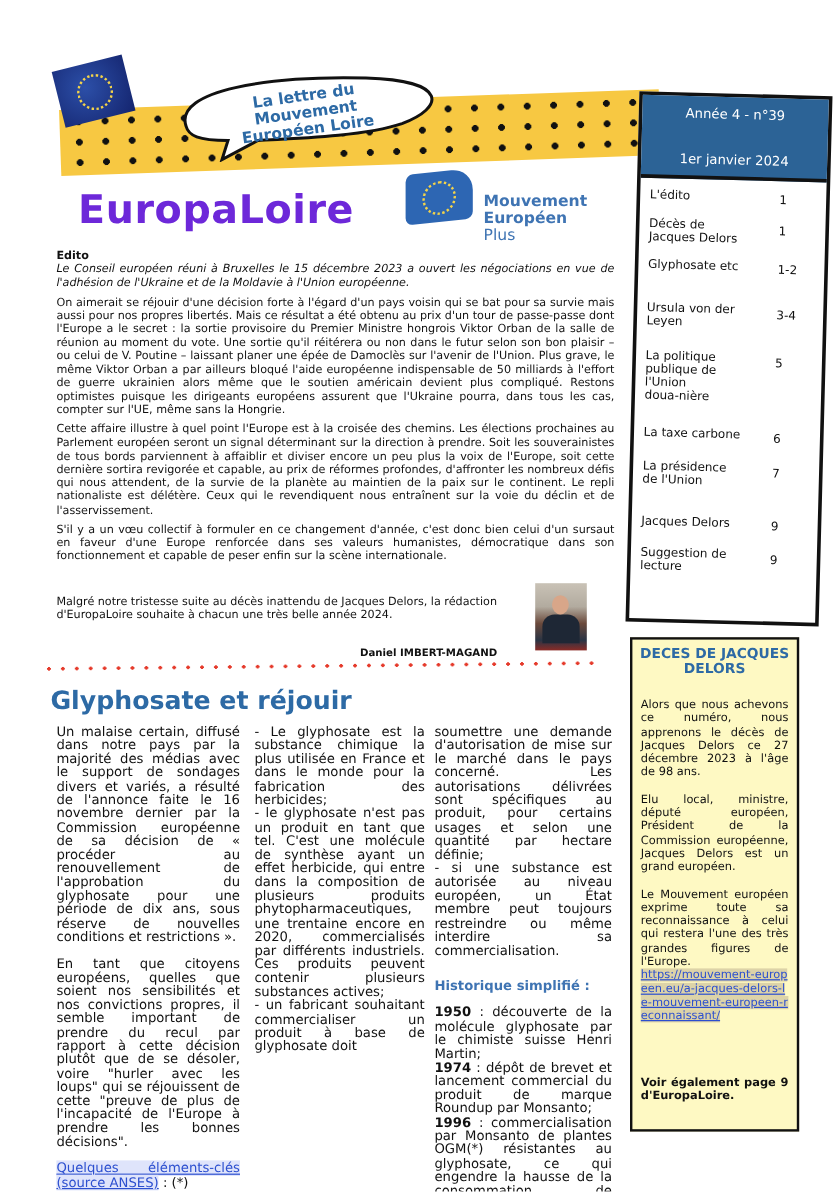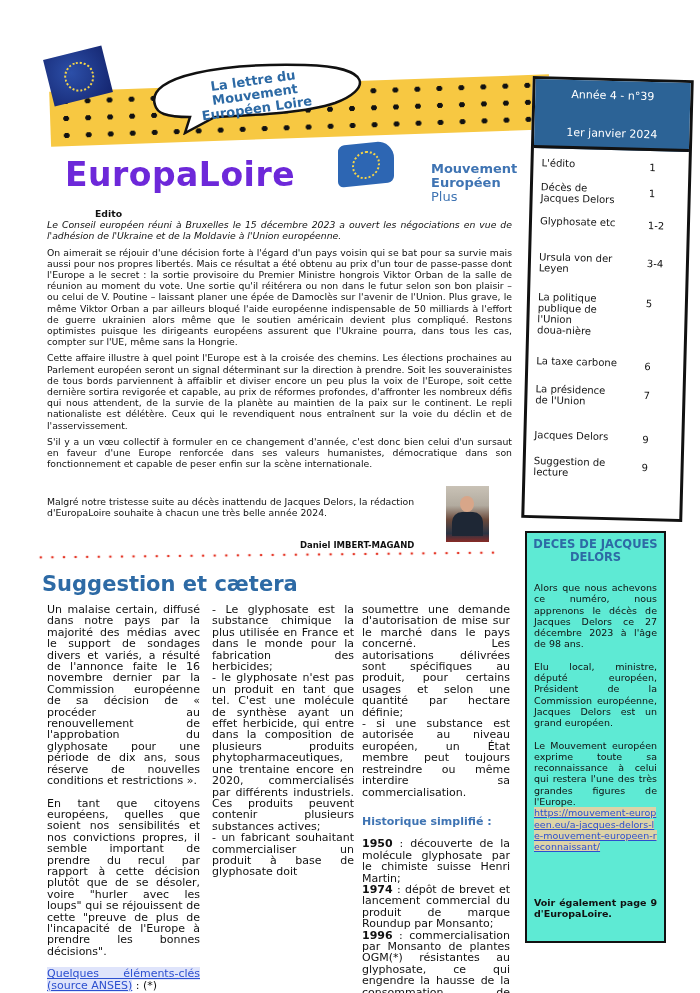--- a/index.html
+++ b/index.html
@@ -9,53 +9,53 @@
   
   .banner { left:50px; top:83px; width:500px; height:55px; background:#f7c842; transform:rotate(-2deg); }
   .flag { left:48px; top:52px; width:60px; height:48px; background:radial-gradient(circle at 40% 40%,#2c4fa8,#14246e); transform:rotate(-14deg); }
   .flag-stars { position:absolute; left:16px; top:10px; width:26px; height:26px; border-radius:50%; border:2px dotted #f3d34a; }
   .bubble { left:135px; top:55px; width:230px; height:80px; }
   .bubble-text { position:absolute; left:180px; top:74px; width:150px; text-align:center; transform:rotate(-8deg);
                  color:#2d6aa5; font-weight:bold; font-size:13px; line-height:14px; }
   .brand { left:65px; top:155px; font-size:33px; font-weight:bold; color:#6d28d9; letter-spacing:0.5px; }
   .me-logo { left:338px; top:143px; width:56px; height:42px; background:#2d66b3; border-radius:6px 18px 6px 6px; transform:skewY(-6deg); }
   .me-logo .ring { position:absolute; left:14px; top:8px; width:24px; height:24px; border-radius:50%; border:2px dotted #f3d34a; }
-  .me-text { left:403px; top:162px; color:#3f74b3; font-weight:bold; font-size:13px; line-height:14px;margin-left:28px; }
+  .me-text { left:403px; top:162px; color:#3f74b3; font-weight:bold; font-size:13px; line-height:14px; }
   .me-text .light { font-weight:normal; }
   
   .toc { left:527px; top:78px; width:155px; height:436px; border:3px solid #111; transform:rotate(1.5deg); background:#fff; }
   .toc-head { background:#2c6396; color:#fff; height:66px; position:relative; border-bottom:3px solid #111;
               font-family:"DejaVu Sans", sans-serif; font-size:11px; text-align:center; }
   .toc-head .line1 { position:absolute; top:8px; left:0; right:0; }
   .toc-head .line2 { position:absolute; top:46px; left:0; right:0; }
   .toc-item { position:absolute; left:8px; font-size:10px; line-height:11px; width:96px; }
   .toc-page { position:absolute; left:116px; font-size:10px; }
   
   .edito { left:47px; top:208px; width:465px; font-size:9.3px; line-height:11.2px; text-align:justify; }
   .edito p { margin:0 0 5px 0; }
   .edito .lead { font-style:italic; }
-  .edito-title { font-weight:bold;margin-left:48px; }
+  .edito-title { font-weight:bold; }
   .wish { left:47px; top:496px; width:395px; font-size:9.3px; line-height:11.2px; }
   .photo { left:446px; top:486px; width:43px; height:56px; background:linear-gradient(180deg,#c9c2b6 0%,#b2ab9f 35%,#6b4a3c 60%,#2a3444 85%,#8a2b26 100%); }
   .photo .face { position:absolute; left:14px; top:10px; width:14px; height:16px; border-radius:50%; background:#d8a689; }
   .photo .body { position:absolute; left:6px; top:26px; width:31px; height:24px; border-radius:10px 10px 0 0; background:#1e2735; }
   .signature { left:300px; top:540px; font-size:8.5px; font-weight:bold; }
   .red-dots { left:35px; top:552px; width:465px; height:6px;
               background-image:radial-gradient(circle,#e53a2b 1.3px,transparent 1.6px); background-size:11.6px 6px; transform:rotate(-0.6deg); }
   
   .glypho-title { left:42px; top:572px; font-size:21px; font-weight:bold; color:#2d6aa5; font-family:"DejaVu Sans", sans-serif; }
   .col { font-size:11px; line-height:11.4px; text-align:justify; }
   .col p { margin:0; }
   .col1 { left:47px; top:604px; width:153px; }
   .col2 { left:212px; top:604px; width:142px; }
   .col3 { left:362px; top:604px; width:148px; }
   .link { color:#2c4fcf; text-decoration:underline; background:#dfe4fb; }
   .histo-title { color:#3f74b3; font-weight:bold; }
   
-  .deces { left:525px; top:531px; width:137px; height:408px; background:#5eead4; border:2px solid #111; }
+  .deces { left:525px; top:531px; width:137px; height:408px; background:#fef9c3; border:2px solid #111; }
   .deces-title { text-align:center; color:#2d6aa5; font-weight:bold; font-size:11.5px; line-height:13px; margin-top:5px; }
   .deces-body { padding:0 7px; font-size:9.5px; line-height:11.3px; text-align:justify; }
   .deces-body p { margin:0; }
   .deces-link { color:#2c4fcf; text-decoration:underline; background:#dcd3a8; word-break:break-all; }
 </style>
 </head>
 <body>
 
 <div class="abs banner"></div>
 <div class="abs" style="left:55px;top:85px;width:480px;height:50px;transform:rotate(-2deg);
@@ -110,21 +110,21 @@
   <p>S'il y a un vœu collectif à formuler en ce changement d'année, c'est donc bien celui d'un sursaut en faveur d'une Europe renforcée dans ses valeurs humanistes, démocratique dans son fonctionnement et capable de peser enfin sur la scène internationale.</p>
 </div>
 <div class="abs wish">Malgré notre tristesse suite au décès inattendu de Jacques Delors, la rédaction d'EuropaLoire souhaite à chacun une très belle année 2024.</div>
 <div class="abs photo">
     <div class="body"></div>
     <div class="face"></div>
   </div>
 <div class="abs signature">Daniel IMBERT-MAGAND</div>
 <div class="abs red-dots"></div>
 
-<div class="abs glypho-title">Suggestion et cætera</div>
+<div class="abs glypho-title">Glyphosate et réjouir</div>
 <div class="abs col col1">
   <p>Un malaise certain, diffusé dans notre pays par la majorité des médias avec le support de sondages divers et variés, a résulté de l'annonce faite le 16 novembre dernier par la Commission européenne de sa décision de « procéder au renouvellement de l'approbation du glyphosate pour une période de dix ans, sous réserve de nouvelles conditions et restrictions ».</p>
   <p style="margin-top:11px">En tant que citoyens européens, quelles que soient nos sensibilités et nos convictions propres, il semble important de prendre du recul par rapport à cette décision plutôt que de se désoler, voire "hurler avec les loups" qui se réjouissent de cette "preuve de plus de l'incapacité de l'Europe à prendre les bonnes décisions".</p>
   <p style="margin-top:11px">
     <span class="link">Quelques éléments-clés (source ANSES)</span><span> : (*)</span>
   </p>
 </div>
 <div class="abs col col2">
   <p>- Le glyphosate est la substance chimique la plus utilisée en France et dans le monde pour la fabrication des herbicides;</p>
   <p>- le glyphosate n'est pas un produit en tant que tel. C'est une molécule de synthèse ayant un effet herbicide, qui entre dans la composition de plusieurs produits phytopharmaceutiques, une trentaine encore en 2020, commercialisés par différents industriels. Ces produits peuvent contenir plusieurs substances actives;</p>

